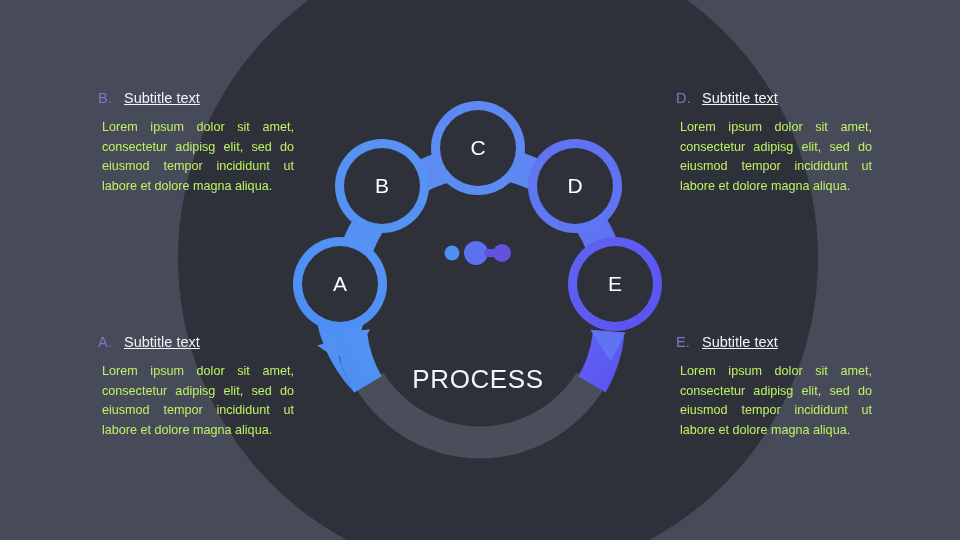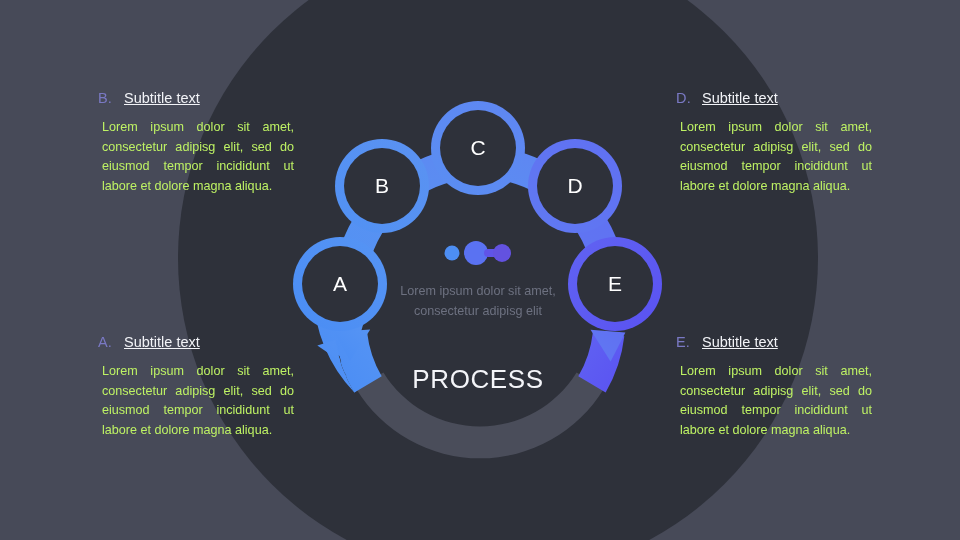--- a/index.html
+++ b/index.html
@@ -234,21 +234,20 @@
     </g>
 
     <g>
       <circle cx="182" cy="175" r="7.5" fill="#4d8ef3"></circle>
       <circle cx="206" cy="175" r="12" fill="#5a72f2"></circle>
       <rect x="214" y="171" width="16" height="8" rx="4" fill="#6054e8"></rect>
       <circle cx="232" cy="175" r="9" fill="#6352e0"></circle>
     </g>
   </svg>
 
-  <div class="center-note">Lorem ipsum dolor sit amet, consectetur adipisg elit</div>
   <div class="process-title">PROCESS</div>
 
   <div class="block left top">
     <div class="block-head">
       <span class="block-letter">B.</span>
       <span class="block-title">Subtitle text</span>
     </div>
     <p class="block-body">Lorem ipsum dolor sit amet, consectetur adipisg elit, sed do eiusmod tempor incididunt ut labore et dolore magna aliqua.</p>
   </div>
 

